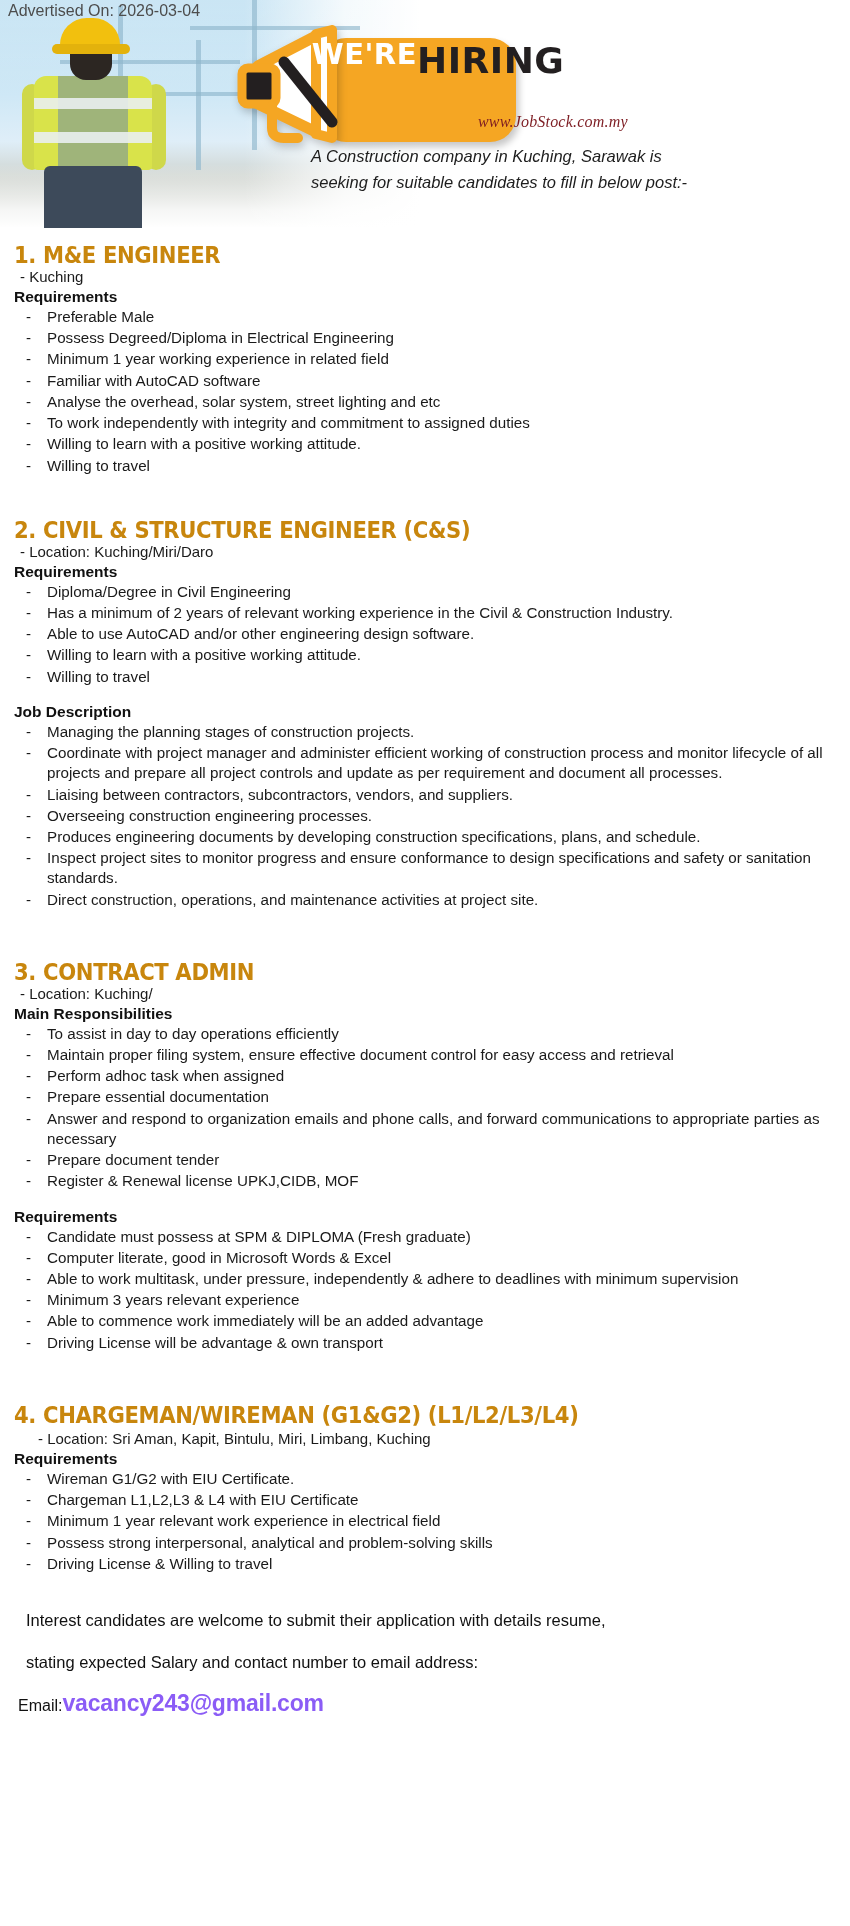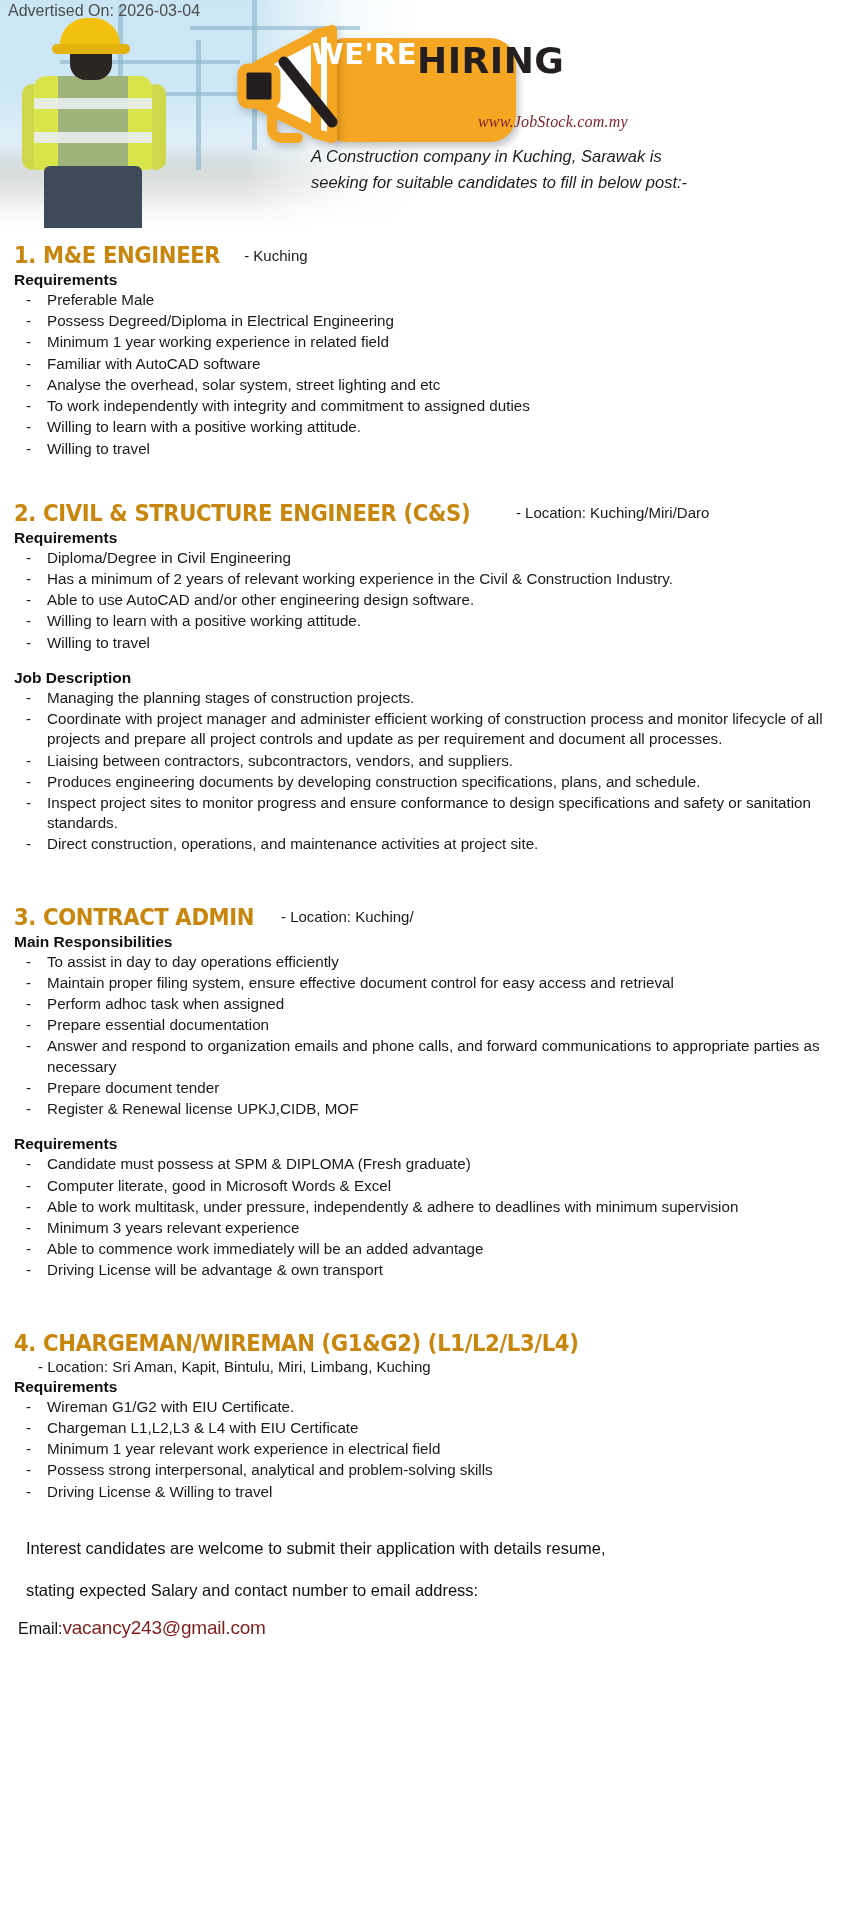--- a/index.html
+++ b/index.html
@@ -181,23 +181,24 @@
     font-family: "Liberation Sans", sans-serif;
   }
 
   
   .content {
     padding: 0 10px 0 14px;
   }
   .job { margin-top: 14px; }
   .job-title-row {
     display: flex;
-    align-items: center;
+    align-items: flex-start;
     flex-wrap: wrap;
     margin-bottom: 2px;
+    flex-direction: column;
   }
   .job-title {
     font-family: "DejaVu Sans", sans-serif;
     font-weight: bold;
     font-size: 23px;
     color: #c8860d;
     letter-spacing: -0.4px;
     transform: scaleX(.92);
     transform-origin: left center;
     white-space: nowrap;
@@ -258,23 +259,23 @@
     margin-top: 10px;
     display: flex;
     align-items: baseline;
   }
   .email-label {
     font-size: 16px;
     color: #111;
   }
   .email-addr {
     font-family: "Liberation Sans", sans-serif;
-    font-weight: normal;
-    font-size: 19px;
-    color: #7f1d1d;
+    font-weight: bold;
+    font-size: 23px;
+    color: #8b5cf6;
     letter-spacing: -.2px;
   }
 </style>
 </head>
 <body>
 
 <div class="page">
 
   <div class="hero">
     <div class="hero-photo">
@@ -358,20 +359,21 @@
         <li>Able to use AutoCAD and/or other engineering design software.</li>
         <li>Willing to learn with a positive working attitude.</li>
         <li>Willing to travel</li>
       </ul>
       <div class="spacer-sm"></div>
       <div class="sub-head">Job Description</div>
       <ul class="bullets">
         <li>Managing the planning stages of construction projects.</li>
         <li>Coordinate with project manager and administer efficient working of construction process and monitor lifecycle of all projects and prepare all project controls and update as per requirement and document all processes.</li>
         <li>Liaising between contractors, subcontractors, vendors, and suppliers.</li>
+        <li>Overseeing construction engineering processes.</li>
         <li>Produces engineering documents by developing construction specifications, plans, and schedule.</li>
         <li>Inspect project sites to monitor progress and ensure conformance to design specifications and safety or sanitation standards.</li>
         <li>Direct construction, operations, and maintenance activities at project site.</li>
       </ul>
     </div>
 
     <div class="spacer-lg"></div>
 
     <div class="job">
       <div class="job-title-row">

